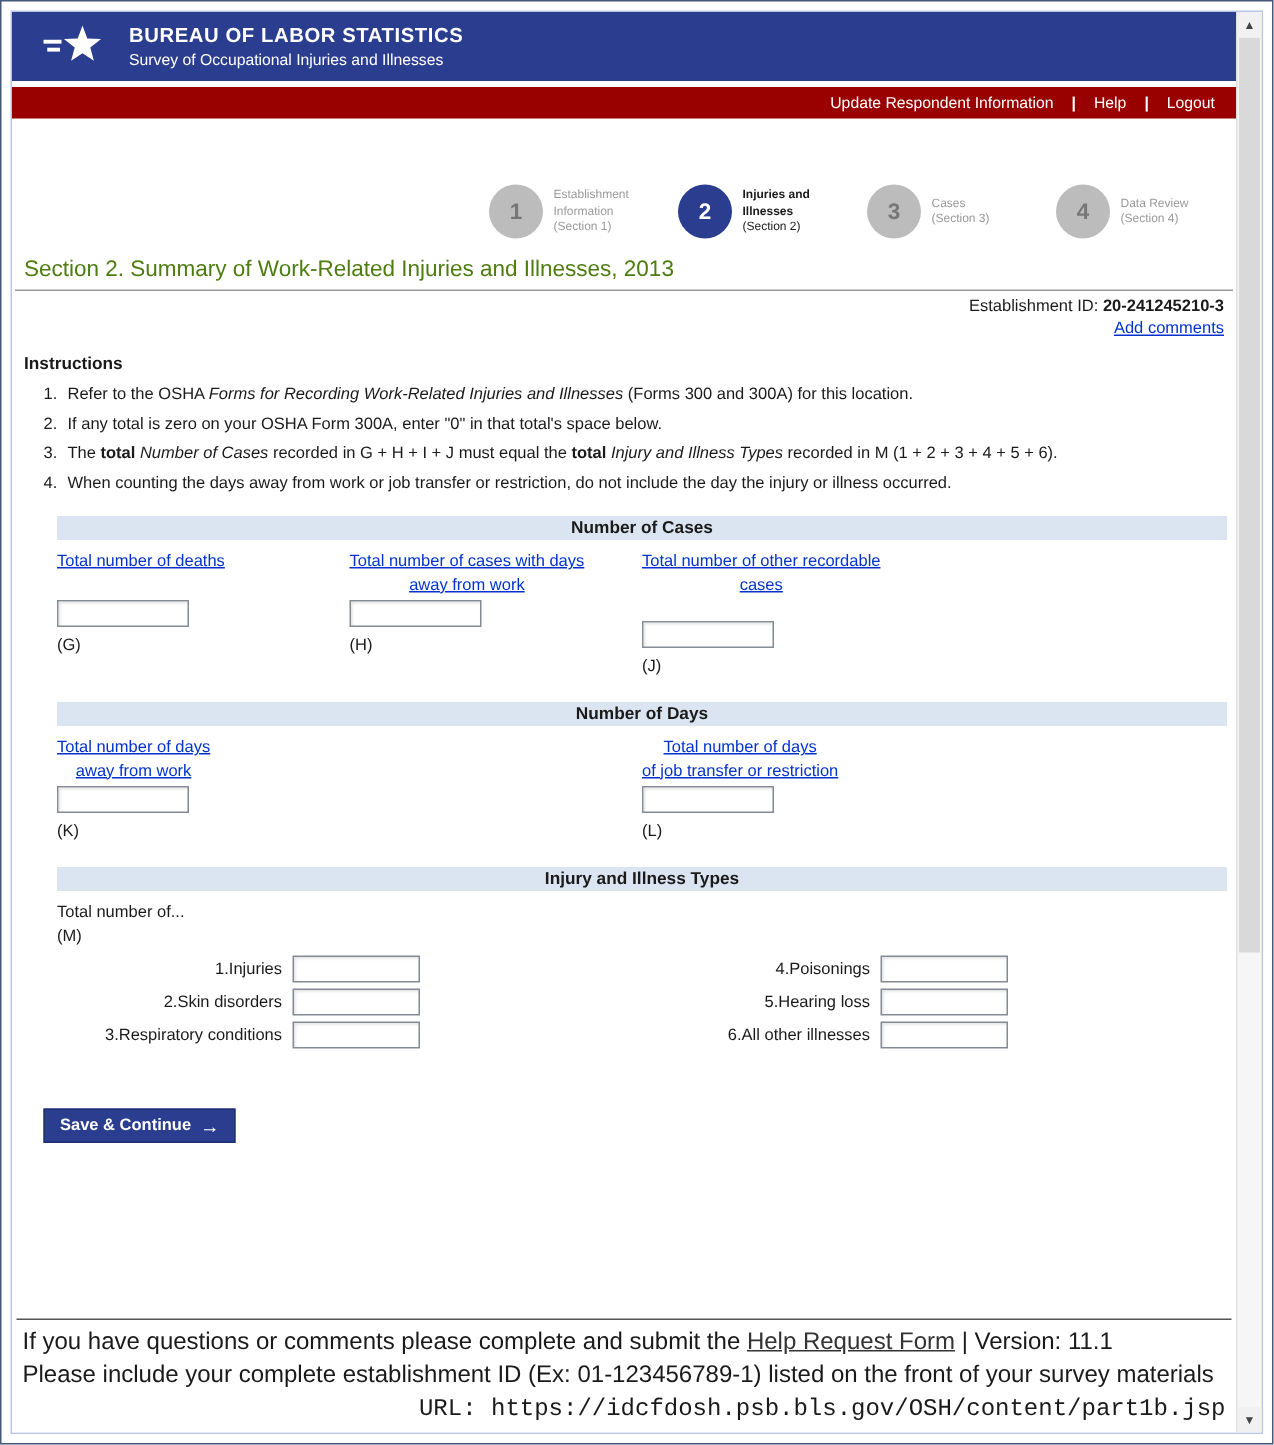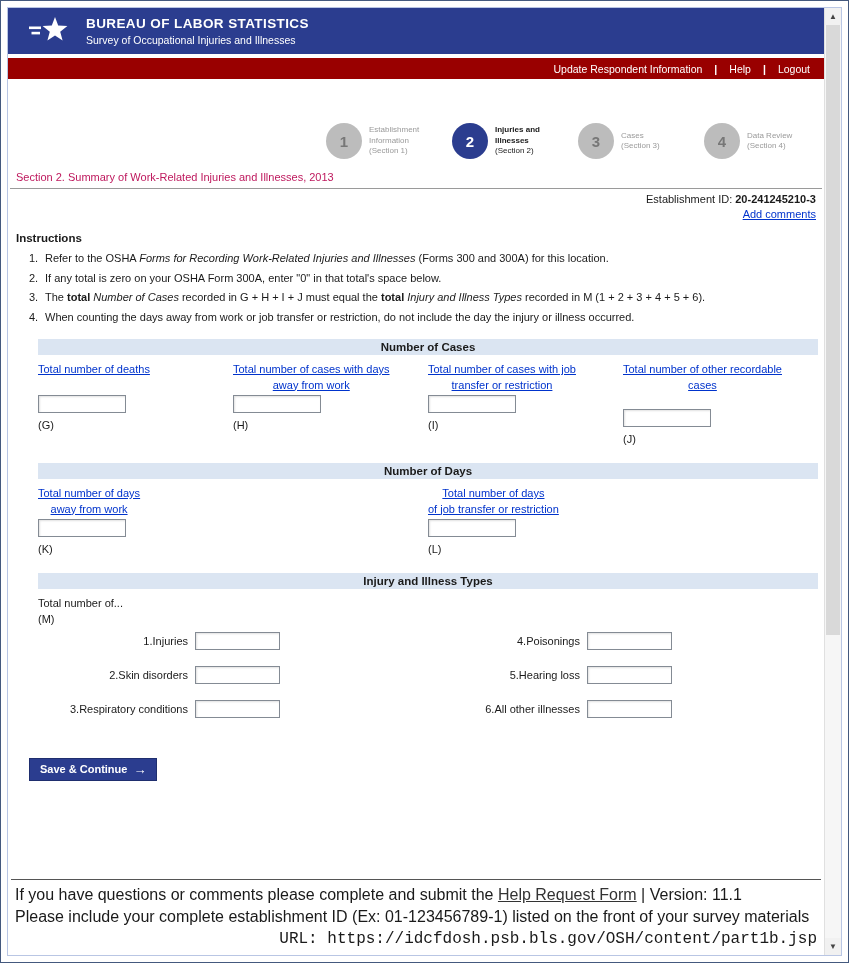--- a/index.html
+++ b/index.html
@@ -56,21 +56,21 @@
     display:flex;align-items:center;justify-content:center;
     font-size:15px;font-weight:bold;
   }
   .step.active .step-circle{background:var(--navy);color:#fff;}
   .step-label{font-size:8px;color:#9a9a9a;line-height:1.3;}
   .step-label .ln{display:block;}
   .step.active .step-label{color:#1a1a1a;}
   .step.active .step-label .nm{font-weight:bold;}
 
   
-  .section-title{margin:12px 0 0 8px;font-size:11px;font-weight:normal;color:#be185d;}
+  .section-title{margin:12px 0 0 8px;font-size:15px;font-weight:normal;color:#4d7c0f;}
   .rule{border:none;border-top:1px solid #9a9a9a;margin:5px 2px 0 2px;}
   .estab{ text-align:right;padding-right:8px;margin-top:3px;line-height:1.4;}
   .estab b{font-weight:bold;}
   .estab a{color:var(--link);text-decoration:underline;cursor:pointer;display:inline-block;}
 
   
   .instructions{margin:9px 0 0 8px;}
   .instr-heading{font-size:11.5px;font-weight:bold;}
   .instr-list{margin-top:7px;display:flex;flex-direction:column;gap:5px;}
   .instr-row{display:flex;padding-left:13px;line-height:1.35;}
@@ -97,21 +97,21 @@
     box-shadow:inset 1px 1px 2px rgba(0,0,0,.12);
     font-size:12px;padding:1px 3px;
     font-family:"Liberation Sans","DejaVu Sans",sans-serif;
   }
   .letter{margin-top:6px;}
   .field.low input.box{margin-top:16px;}
   .section-days,.section-types{margin-top:18px;}
   .col1{grid-column:1;} .col3{grid-column:3;}
 
   .types-total{margin-top:7px;line-height:1.4;}
-  .types-grid{display:grid;grid-template-columns:242px 392px;row-gap:16px;margin-top:5px;}
+  .types-grid{display:grid;grid-template-columns:242px 392px;row-gap:4px;margin-top:5px;}
   .type-cell{display:flex;justify-content:flex-end;align-items:center;gap:7px;}
   .type-label{text-align:right;}
   input.box2{
     width:85px;height:18px;
     border:1px solid #848b94;background:#fff;
     box-shadow:inset 1px 1px 2px rgba(0,0,0,.12);
     font-size:12px;padding:1px 3px;
     font-family:"Liberation Sans","DejaVu Sans",sans-serif;
   }
 
@@ -267,28 +267,20 @@
               <div class="letter">(G)</div>
             </div>
             <div class="field">
               <a class="field-link">
                   <span class="ln">Total number of cases with days</span>
                   <span class="ln">away from work</span>
                 </a>
               <input class="box" type="text" value="" style="">
               <div class="letter">(H)</div>
             </div>
-            <div class="field">
-              <a class="field-link">
-                  <span class="ln">Total number of cases with job</span>
-                  <span class="ln">transfer or restriction</span>
-                </a>
-              <input class="box" type="text" value="" style="">
-              <div class="letter">(I)</div>
-            </div>
             <div class="field low">
               <a class="field-link">
                   <span class="ln">Total number of other recordable</span>
                   <span class="ln">cases</span>
                 </a>
               <input class="box" type="text" value="" style="">
               <div class="letter">(J)</div>
             </div>
           </div>
         </section>

